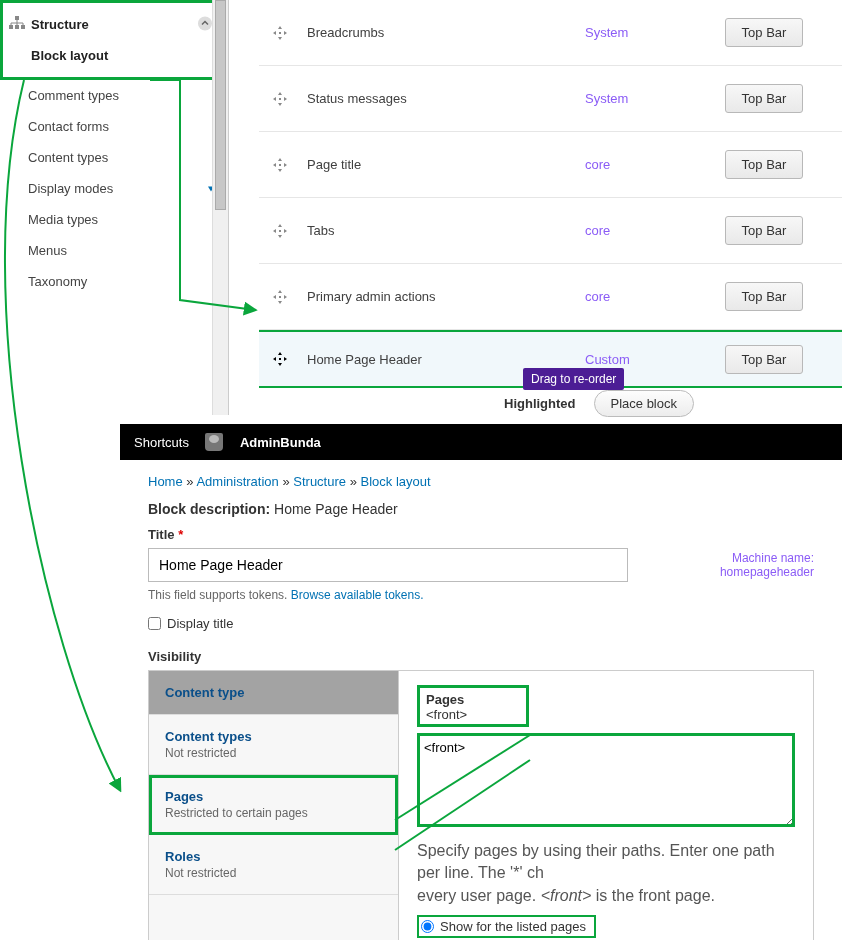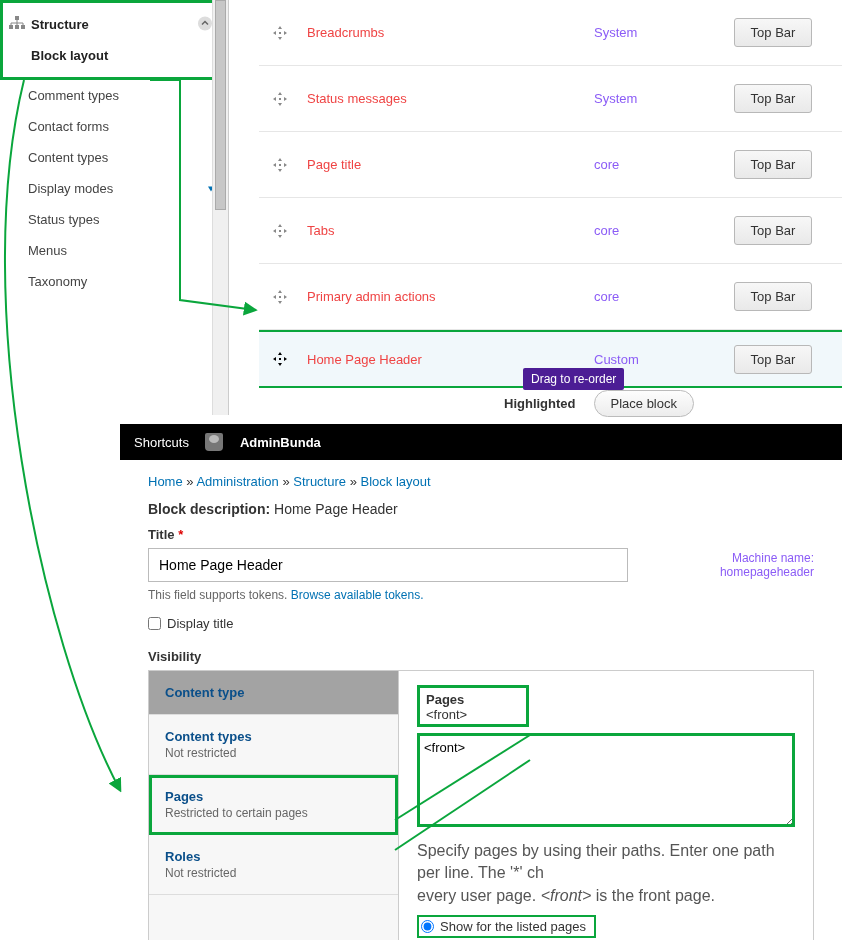--- a/index.html
+++ b/index.html
@@ -16,23 +16,23 @@
   .sb-chevron.blue { color:#005fb1; }
   .scrollbar { position:absolute; right:0; top:0; bottom:0; width:16px; background:#f0f0f0; border-left:1px solid #ddd; }
   .scrollbar .thumb { position:absolute; left:2px; right:2px; top:0; height:210px; background:#c7c7c7; border:1px solid #aaa; }
 
   .main-top { flex:1; position:relative; }
   .block-table { position:absolute; left:30px; right:0; top:0; }
   .block-row { display:flex; align-items:center; border-bottom:1px solid #e6e6e6; height:64px; }
   .block-row.big { height:66px; }
   .block-row.highlighted { background:#f1f8fb; border:2px solid #0aa63c; border-left:none; border-right:none; height:58px; }
   .drag-cell { width:42px; display:flex; justify-content:center; align-items:center; color:#777; font-size:15px; }
-  .name-cell { flex:1; padding-left:6px; color:#ef4444; }
+  .name-cell { flex:1; padding-left:6px; color:#404040; }
   .cat-cell  { width:140px; color:#8b5cf6; }
-  .btn-cell  { width:108px; padding-right:4px; }
+  .btn-cell  { width:117px; padding-right:4px; }
   .btn { display:inline-block; background:linear-gradient(#f7f7f7,#e9e9e9); border:1px solid #b8b8b8; border-radius:3px; padding:6px 12px; font-size:13px; color:#333; cursor:pointer; min-width:78px; text-align:center; }
 
   .tooltip { position:absolute; left:294px; top:368px; background:#4c1d95; color:#fff; font-size:12px; padding:4px 8px; border-radius:2px; z-index:5; }
   .below-row { position:absolute; left:275px; top:390px; display:flex; align-items:center; gap:18px; }
   .below-row .hl { font-weight:bold; }
   .place-btn { background:linear-gradient(#fdfdfd,#ececec); border:1px solid #bbb; border-radius:14px; padding:5px 16px; font-size:13px; cursor:pointer; }
 
   
   .bottom-region { position:absolute; left:120px; top:424px; right:0; }
   .blackbar { background:#000; color:#fff; display:flex; align-items:center; height:36px; padding:0 14px; gap:16px; font-size:13px; }
@@ -110,21 +110,21 @@
         <div class="sb-row">
           <span>Content types</span>
         </div>
         <div class="sb-row">
           <span>Display modes</span>
           <span class="sb-chevron blue"><svg width="10" height="10" viewBox="0 0 10 10">
               <path d="M2 3 L8 3 L5 8 z" fill="#0071b3"></path>
             </svg></span>
         </div>
         <div class="sb-row">
-          <span>Status types</span>
+          <span>Media types</span>
         </div>
         <div class="sb-row">
           <span>Menus</span>
         </div>
         <div class="sb-row">
           <span>Taxonomy</span>
         </div>
       </div>
     <div class="scrollbar">
         <div class="thumb"></div>

